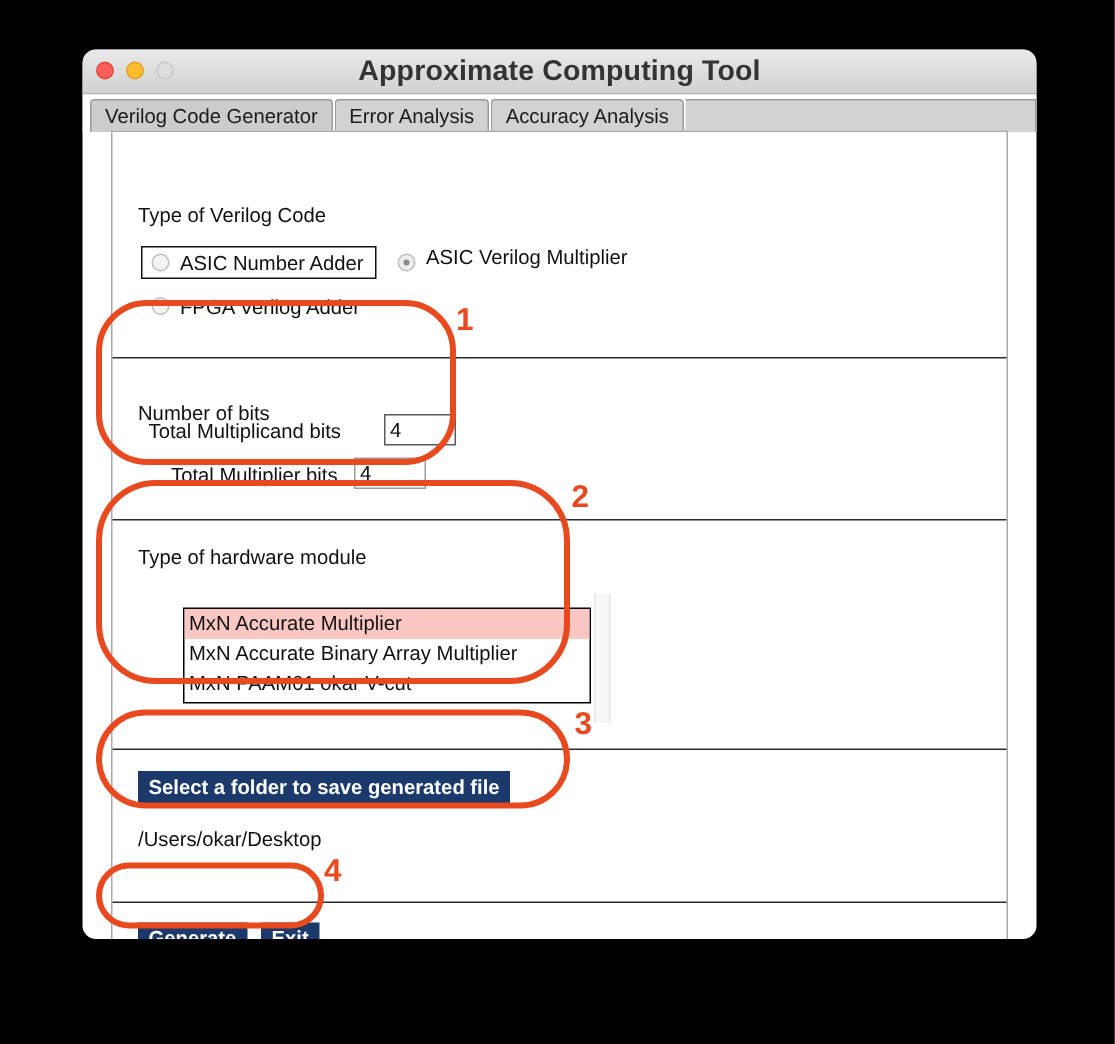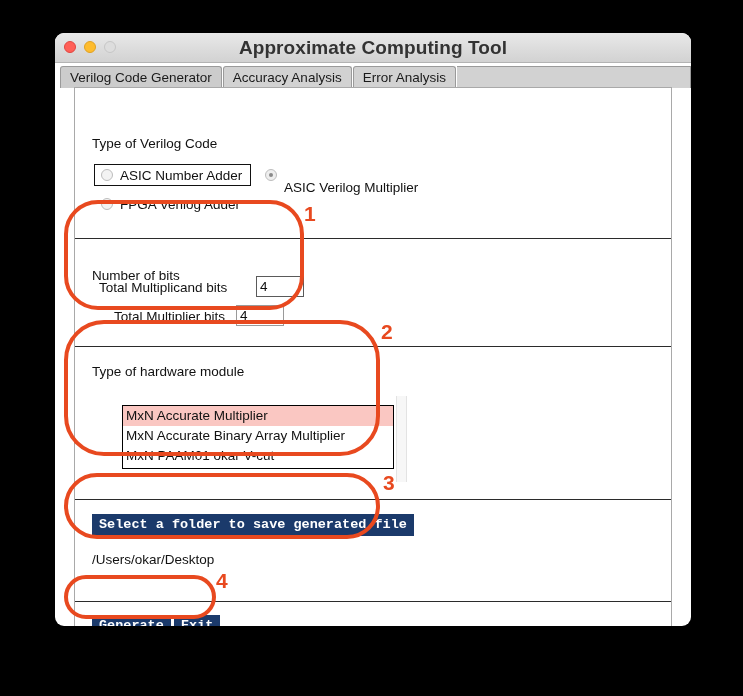--- a/index.html
+++ b/index.html
@@ -221,21 +221,21 @@
     color: #ffffff;
     font-size: 13.5px;
     font-weight: bold;
     border: none;
     box-sizing: border-box;
     padding: 0 7px;
     line-height: 20px;
     text-align: center;
     white-space: nowrap;
     cursor: default;
-    font-family: Liberation Mono, monospace;
+    font-family: Liberation Sans, sans-serif;
   }
 
   
   #annotations {
     position: absolute;
     left: 0; top: 0;
     width: 743px;
     height: 696px;
     pointer-events: none;
   }
@@ -263,41 +263,41 @@
       <div class="light red"></div>
       <div class="light yellow"></div>
       <div class="light gray"></div>
     </div>
     <div id="window-title">Approximate Computing Tool</div>
   </div>
 
   <div id="tabstrip">
     <div id="tabs">
       <div class="tab active">Verilog Code Generator</div>
+      <div class="tab">Error Analysis</div>
       <div class="tab">Accuracy Analysis</div>
-      <div class="tab">Error Analysis</div>
       <div id="tabfill"></div>
     </div>
   </div>
 
   <div id="panel">
 
     <div class="sep" style="top:150px"></div>
     <div class="sep" style="top:258px"></div>
     <div class="sep" style="top:411px"></div>
     <div class="sep" style="top:513px"></div>
 
     <div class="lbl" style="left:17px; top:48px;">Type of Verilog Code</div>
 
     <div class="focusring" style="left:19px; top:76px; width:157px; height:22px;"></div>
     <div class="radio" style="left:26px; top:81px;"></div>
     <div class="lbl" style="left:45px; top:80px;">ASIC Number Adder</div>
 
     <div class="radio checked" style="left:190px; top:81px;"></div>
-    <div class="lbl" style="left:209px; top:92px;">ASIC Verilog Multiplier</div>
+    <div class="lbl" style="left:209px; top:76px;">ASIC Verilog Multiplier</div>
 
     <div class="radio" style="left:26px; top:110px;"></div>
     <div class="lbl" style="left:45px; top:109px;">FPGA Verilog Adder</div>
 
     <div class="lbl" style="left:17px; top:163px;margin-top:17px;">Number of bits</div>
 
     <div class="lbl" style="left:24px; top:192px;">Total Multiplicand bits</div>
     <input class="tbox focused" style="left: 181px; top: 188px; width: 48px; height: 21px;" value="4">
 
     <div class="lbl" style="left:39px; top:221px;">Total Multiplier bits</div>

